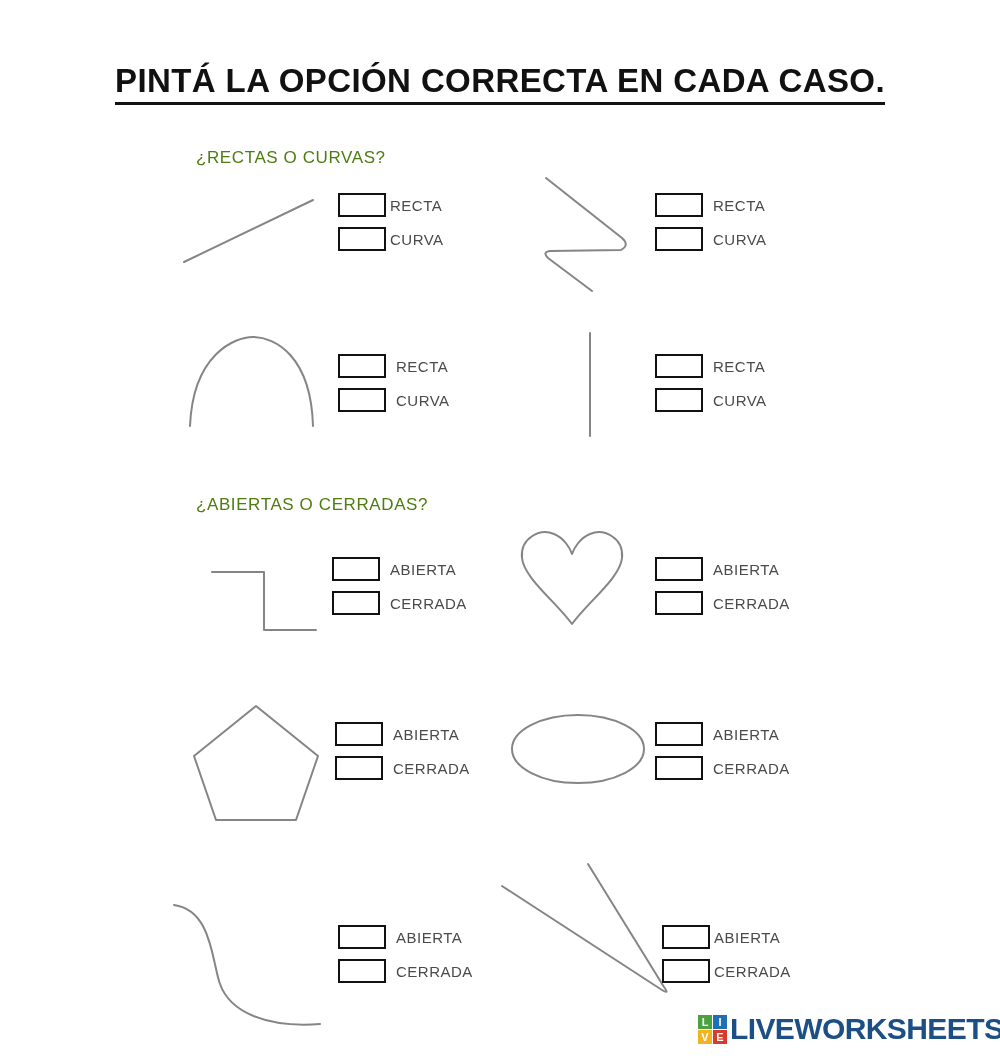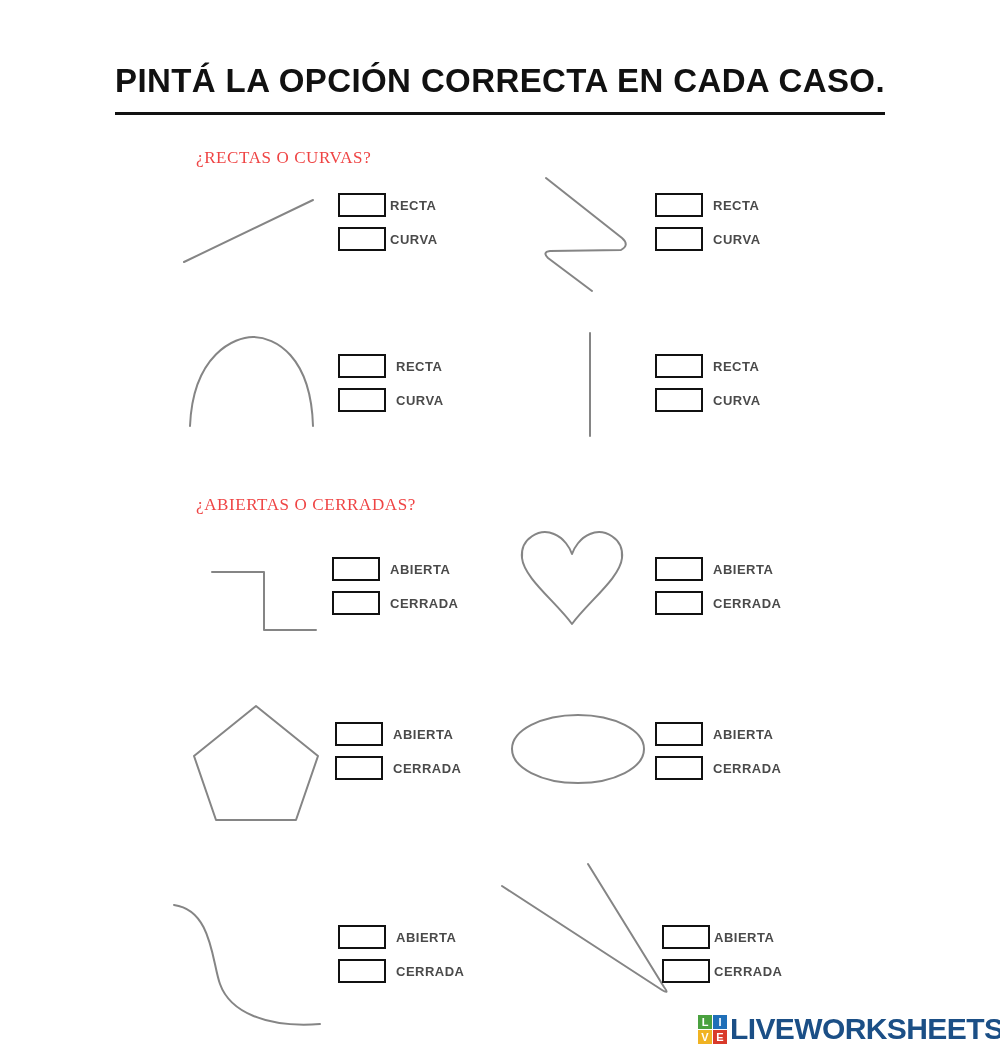--- a/index.html
+++ b/index.html
@@ -24,32 +24,31 @@
     width: 1000px;
     text-align: center;
     font-size: 33px;
     font-weight: 700;
     letter-spacing: 0.4px;
     color: #111111;
     white-space: nowrap;
   }
   .title span.t-text {
     border-bottom: 3px solid #111111;
-    padding-bottom: 13px;
+    padding-bottom: 3px;
   }
 
   
   .section-header {
     position: absolute;
     font-size: 17px;
     font-weight: 400;
     letter-spacing: 0.6px;
-    color: #ef4444;
+    color: #4d7c0f;
     white-space: nowrap;
-    font-family: Liberation Serif, serif;
   }
   #sec-rectas { left: 196px; top: 148px; }
   #sec-abiertas { left: 196px; top: 495px; }
 
   
   .options {
     position: absolute;
   }
   .option-row {
     display: flex;
@@ -58,26 +57,25 @@
   }
   .checkbox {
     width: 48px;
     height: 24px;
     border: 2px solid #111111;
     background: #ffffff;
     box-sizing: border-box;
     flex: 0 0 auto;
   }
   .option-label {
-    font-size: 13px;
+    font-size: 15px;
     letter-spacing: 0.5px;
     color: #4a4a4a;
     white-space: nowrap;
     margin-left: 4px;
-    font-weight: bold;
   }
   .option-label.gap { margin-left: 10px; }
 
   
   .figure {
     position: absolute;
   }
   .figure svg {
     display: block;
     overflow: visible;

